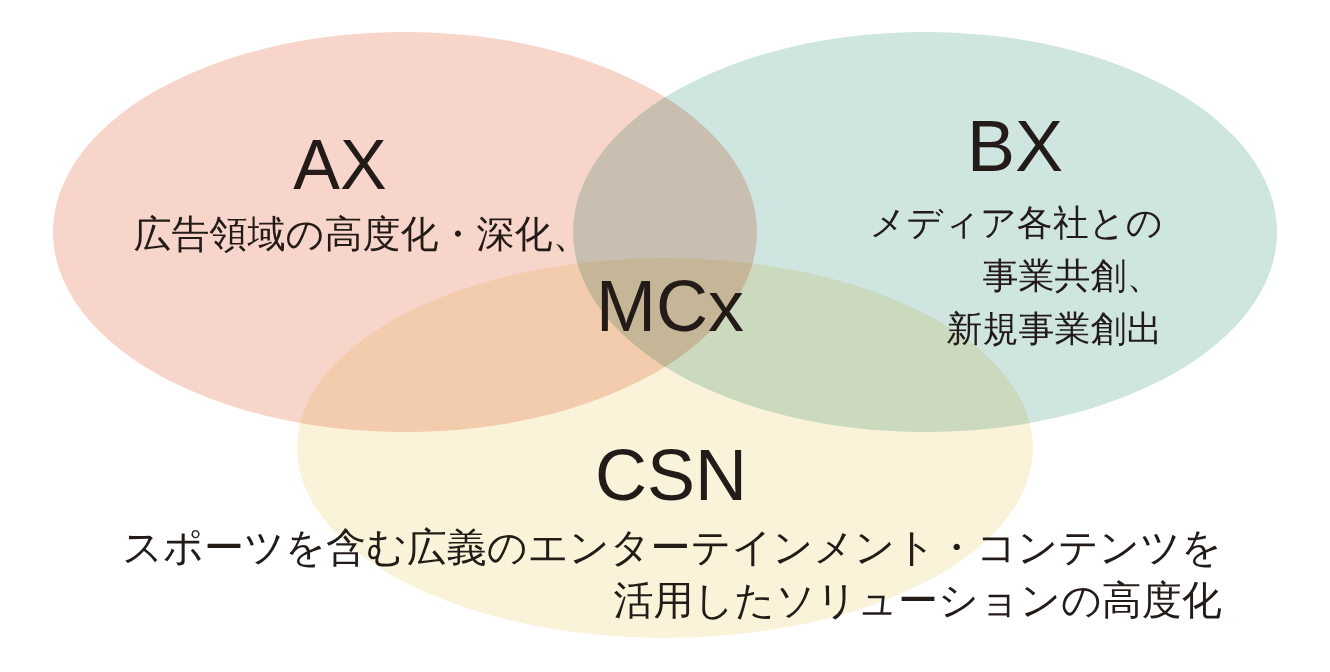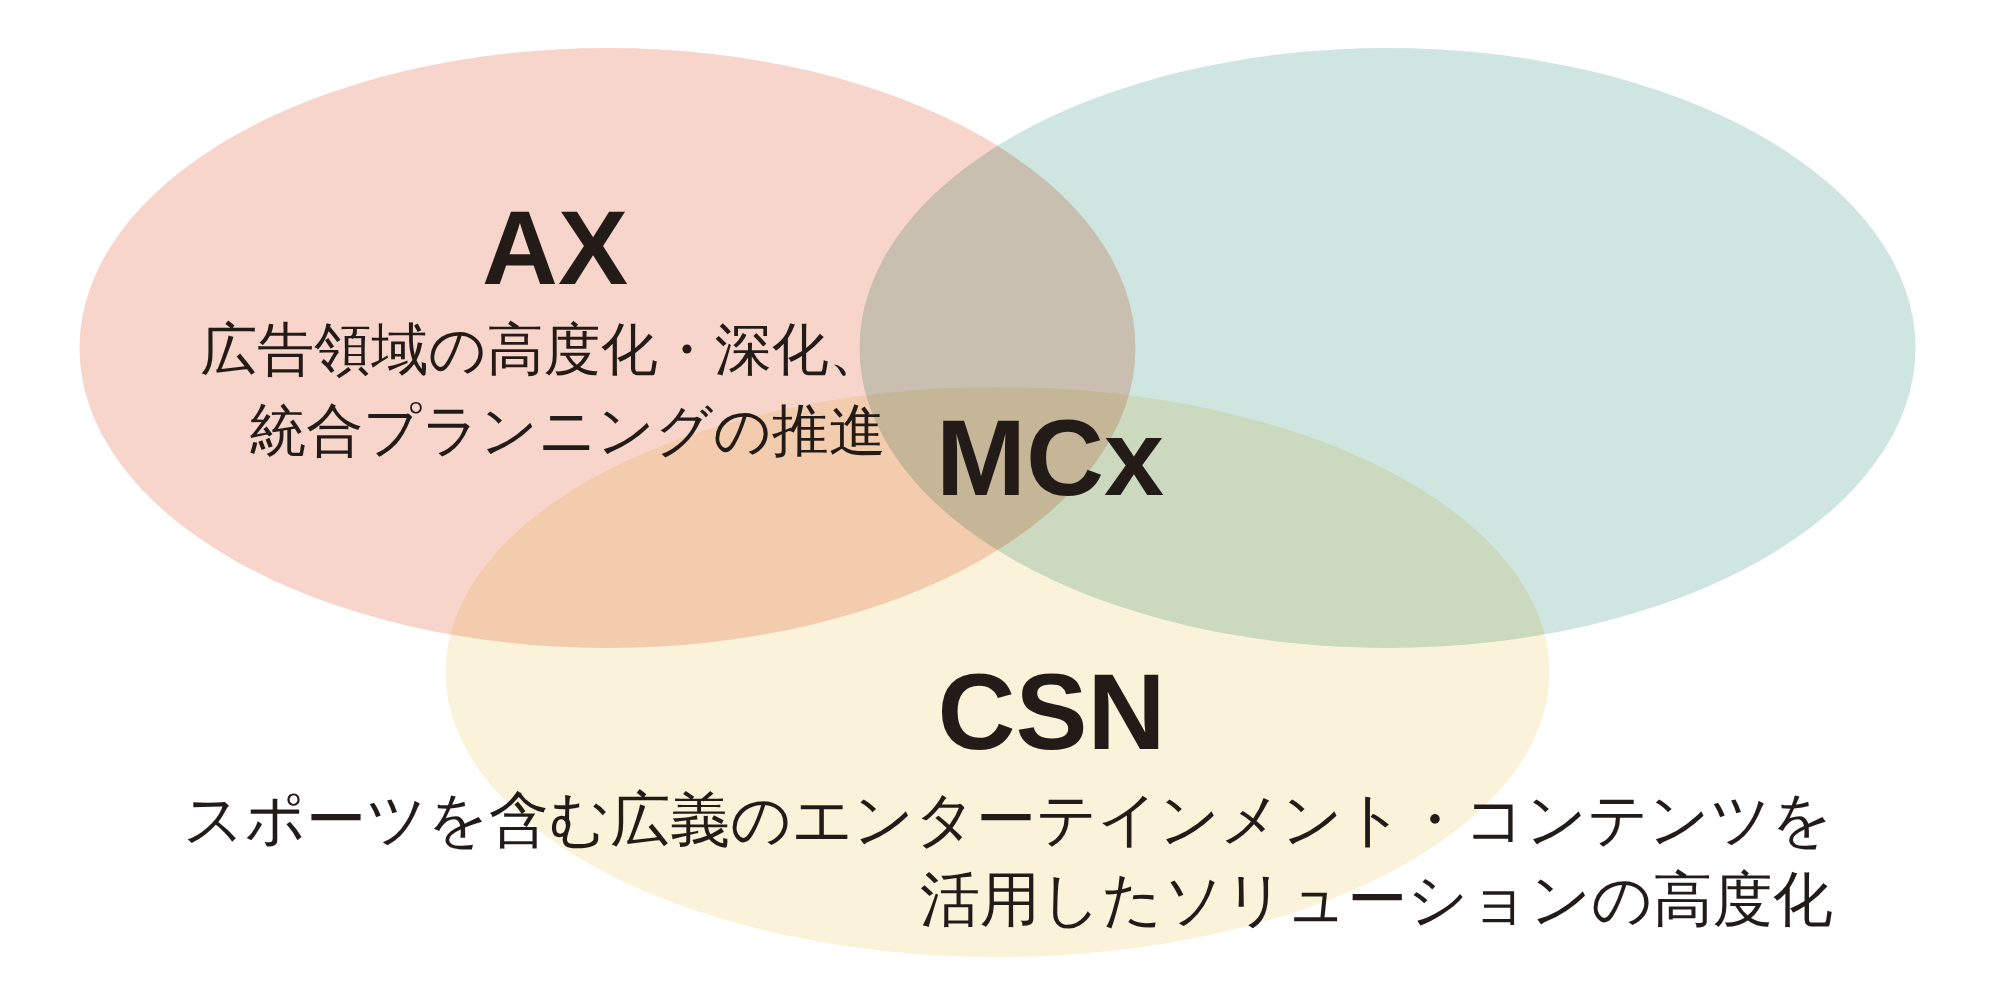--- a/index.html
+++ b/index.html
@@ -19,25 +19,24 @@
     border-radius: 50%;
     mix-blend-mode: multiply;
   }
   .ellipse-ax  { left: 53px;  top: 32px;  width: 704px; height: 400px; }
   .ellipse-bx  { left: 573px; top: 32px;  width: 704px; height: 400px; }
   .ellipse-csn { left: 297px; top: 258px; width: 736px; height: 380px; }
 
   .set-label {
     position: absolute;
     transform: translateX(-50%);
-    font-weight: bold;
+    font-weight: normal;
     white-space: nowrap;
     line-height: 1;
     letter-spacing: 0px;
-    margin-left: 30px;
   }
   .label-ax  { left: 340px;  top: 130px; font-size: 70px; }
   .label-bx  { left: 1015px; top: 110px; font-size: 72px; }
   .label-csn { left: 671px;  top: 439px; font-size: 72px; }
   .label-mcx { left: 670px;  top: 270px; font-size: 72px; }
 
   .desc {
     position: absolute;
     transform: translateX(-50%);
     text-align: right;
@@ -57,24 +56,29 @@
   <div class="ellipse ellipse-ax" style="background-color: rgb(248, 213, 202);"></div>
 
   <div class="ellipse ellipse-bx" style="background-color: rgb(207, 229, 224);"></div>
 
   <div class="ellipse ellipse-csn" style="background-color: rgb(250, 243, 218);"></div>
 
   <div class="set-label label-ax">AX</div>
 
   <div class="desc desc-ax">
     <span class="desc-line">広告領域の高度化・深化、</span>
-    <span class="desc-line">統合プランニングの推進</span>
   </div>
 
+  <div class="set-label label-bx">BX</div>
 
+  <div class="desc desc-bx">
+    <span class="desc-line">メディア各社との</span>
+    <span class="desc-line">事業共創、</span>
+    <span class="desc-line">新規事業創出</span>
+  </div>
 
   <div class="set-label label-mcx">MCx</div>
 
   <div class="set-label label-csn">CSN</div>
 
   <div class="desc desc-csn">
     <span class="desc-line">スポーツを含む広義のエンターテインメント・コンテンツを</span>
     <span class="desc-line">活用したソリューションの高度化</span>
   </div>
 

